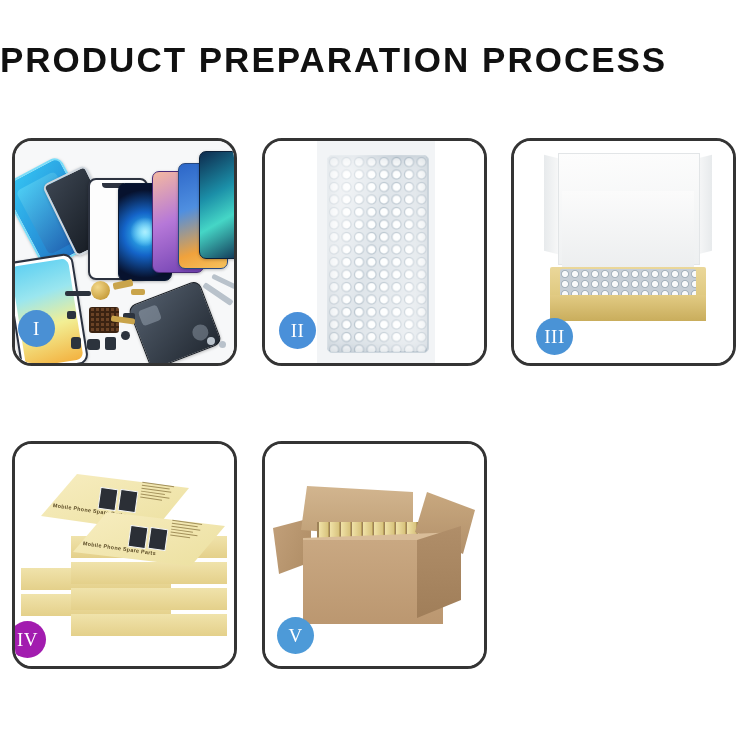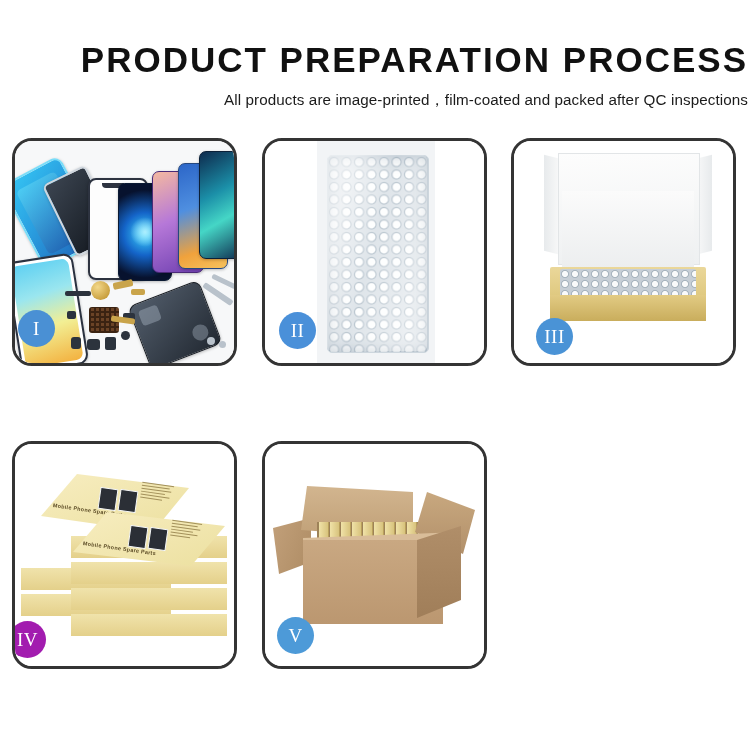--- a/index.html
+++ b/index.html
@@ -4,21 +4,21 @@
 <style>
   html,body{margin:0;padding:0;}
   body{
     width:750px;height:750px;background:#ffffff;
     font-family:"Liberation Sans", sans-serif;
     overflow:hidden;position:relative;
   }
   .page{width:750px;height:750px;position:relative;}
 
   
-  .header{position:absolute;top:0;left:0;width:748px;text-align:right;}
+  .header{position:absolute;top:0;left:0;width:748px;text-align:left;}
   .title{
     margin:0;padding-top:40px;
     font-size:35px;line-height:40px;font-weight:700;
     letter-spacing:2.0px;color:#111111;
     white-space:nowrap;
   }
   .subtitle{
     margin:0;padding-top:10px;
     font-size:15.2px;line-height:20px;font-weight:400;
     letter-spacing:.1px;color:#1b1b1b;white-space:nowrap;
@@ -179,21 +179,20 @@
     clip-path:polygon(52px 0,70px 6px,18px 58px,0 50px);}
   .sb-tab{position:absolute;background:#b08e63;opacity:.85;}
 </style>
 </head>
 <body>
 
 <div class="page">
 
   <div class="header">
     <h1 class="title">PRODUCT PREPARATION PROCESS</h1>
-    <p class="subtitle">All products are image-printed，film-coated and packed after QC inspections</p>
   </div>
 
   <div class="grid">
 
     <div class="row">
 
       <div class="panel c0">
         <div class="stage p1">
           <div class="ph ph-adh"></div>
           <div class="ph ph-black"></div>

